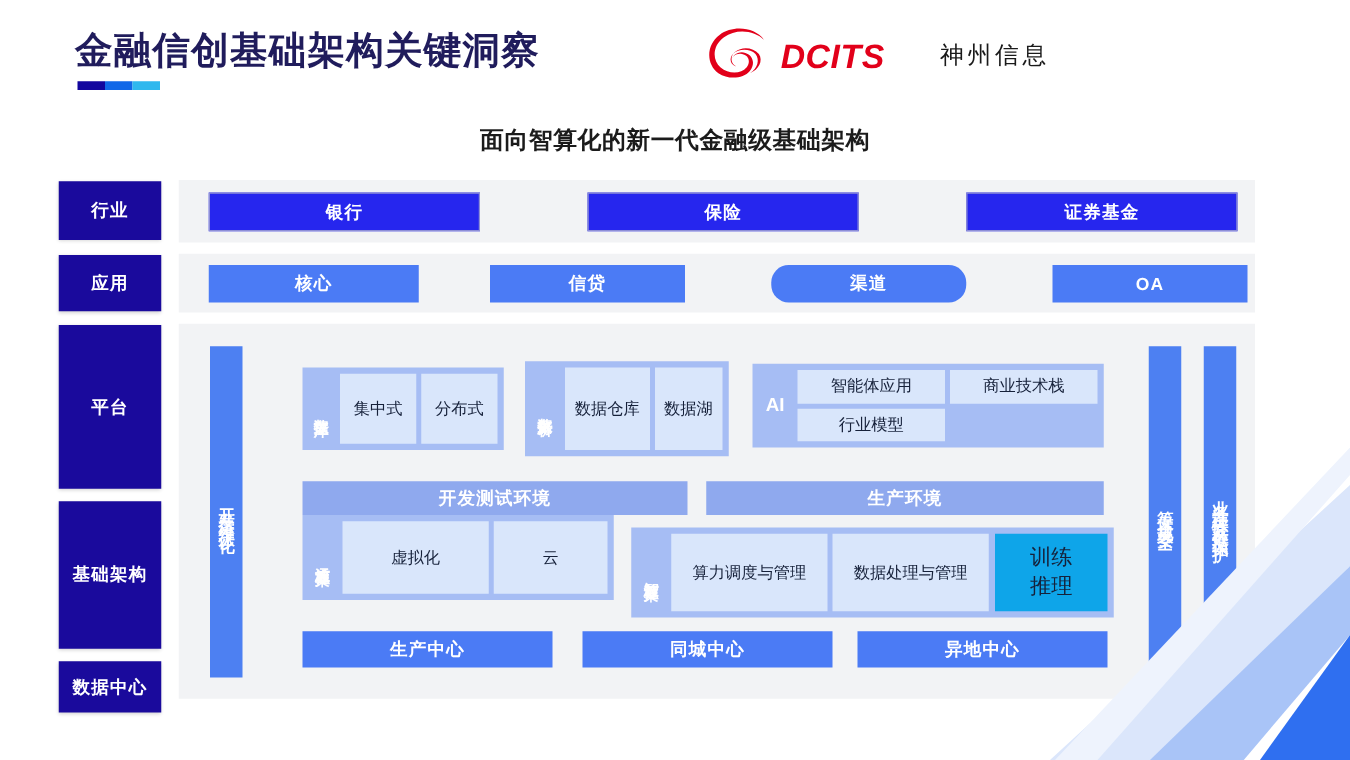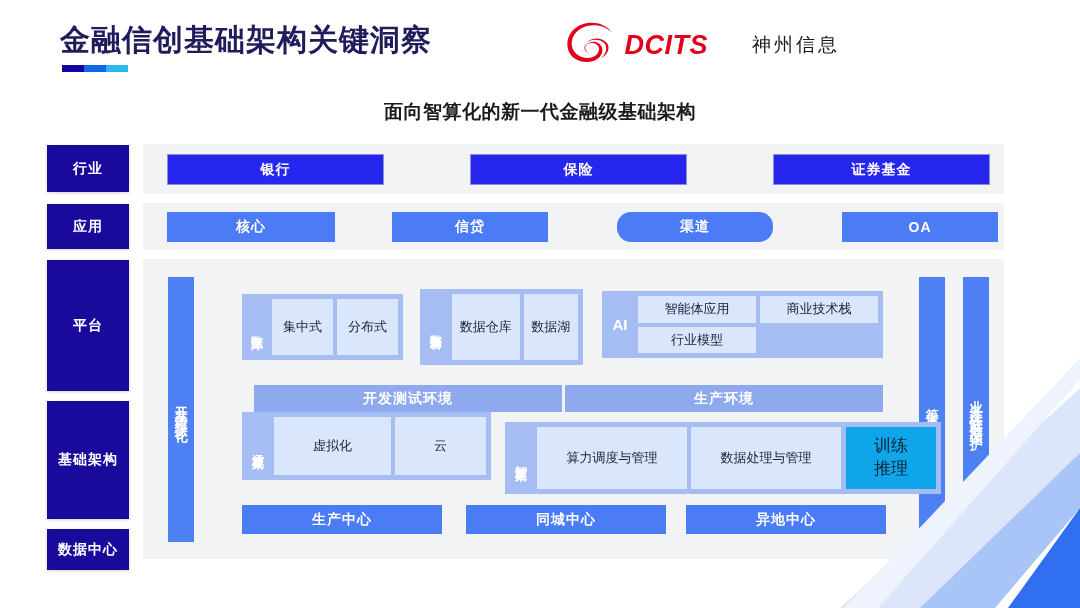--- a/index.html
+++ b/index.html
@@ -111,35 +111,35 @@
   #grp-ai{left:602px;top:291px;width:281px;height:67px;}
   #grp-ai .group-label{width:26px;writing-mode:horizontal-tb;font-size:15px;letter-spacing:0;}
   .ai-grid{flex:1 1 auto;display:grid;grid-template-columns:1fr 1fr;grid-template-rows:1fr 1fr;gap:4px;}
 
   
   #grp-db{left:242px;top:294px;width:161px;height:66px;}
   #grp-analytics{left:420px;top:289px;width:163px;height:76px;}
 
   
   #grp-general-fw{left:242px;top:412px;width:249px;height:68px;}
-  #grp-intel-fw{left:505px;top:422px;width:436px;height:72px;}
+  #grp-intel-fw{left:505px;top:422px;width:386px;height:72px;}
   #grp-intel-fw .group-body{flex-direction:row;}
   #train-infer{
     flex:0 0 90px;background:#0ea5e9;color:#16213a;
     display:flex;flex-direction:column;align-items:center;justify-content:center;
     font-size:17px;line-height:1.35;
   }
 
   
   .env-bar{
     position:absolute;background:#8fa9ee;color:#ffffff;
     display:flex;align-items:center;justify-content:center;
     font-size:14px;font-weight:bold;letter-spacing:1px;
   }
-  #env-dev{left:242px;top:385px;width:308px;height:27px;margin-left:12px;}
+  #env-dev{left:242px;top:385px;width:308px;height:27px;}
   #env-prod{left:565px;top:385px;width:318px;height:27px;}
 
   
   .chip-dc{
     position:absolute;top:505px;height:29px;background:#4b7bf5;color:#fff;
     display:flex;align-items:center;justify-content:center;
     font-size:14px;font-weight:bold;letter-spacing:1px;font-family:Liberation Serif, serif;
   }
 </style>
 </head>

